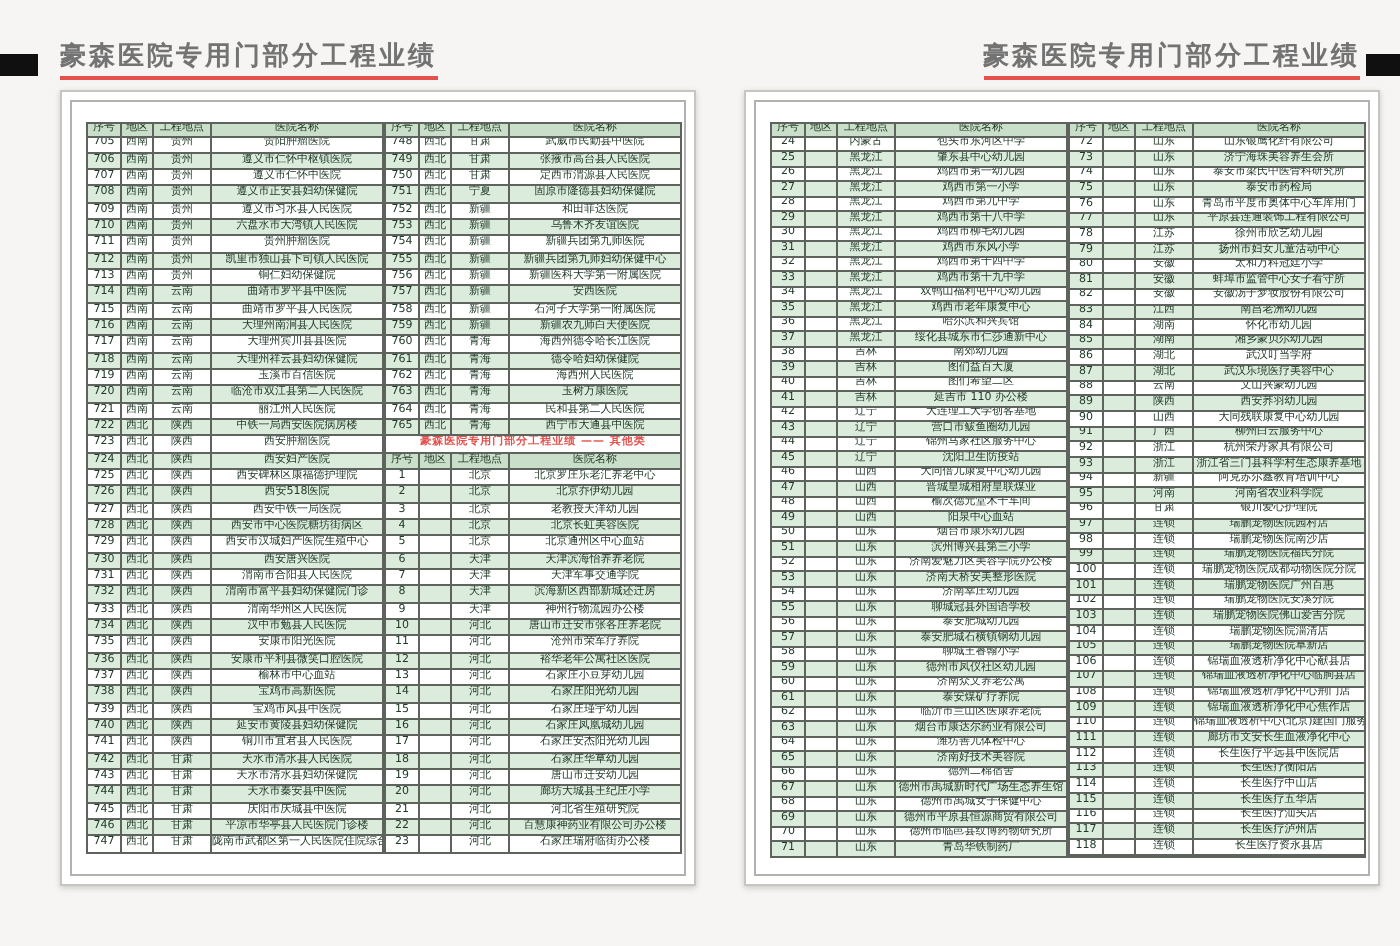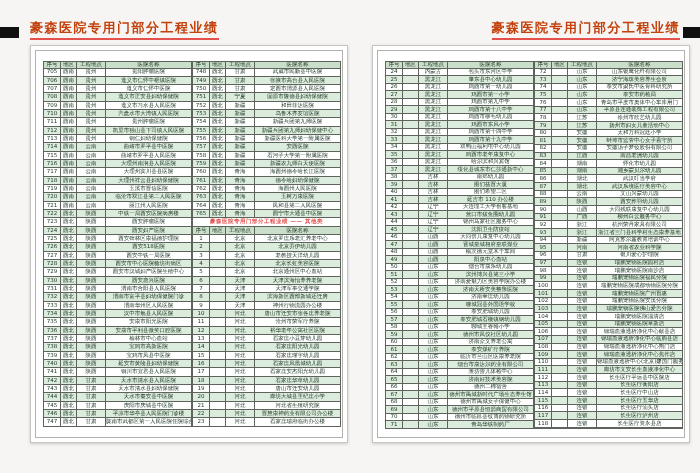--- a/index.html
+++ b/index.html
@@ -1,19 +1,19 @@
 <!DOCTYPE html>
 <html><head>
 <meta charset="utf-8">
 <style>
   html,body{margin:0;padding:0;width:700px;height:473px;background:#f3f2f0;
     font-family:"DejaVu Sans",sans-serif;overflow:hidden;}
   .canvas{position:relative;width:700px;height:473px;background:#f6f5f3;}
   .page-title{position:absolute;top:19px;font-size:13px;font-weight:bold;
-    color:#c2410c;letter-spacing:1.5px;border-bottom:2px solid #e4504c;
+    color:#737373;letter-spacing:1.5px;border-bottom:2px solid #e4504c;
     padding-bottom:1px;white-space:nowrap;}
   .title-left{left:30px;}
   .title-right{left:auto;right:20px;}
   .tab{position:absolute;top:27px;height:11px;background:#101010;}
   .tab-left{left:0;width:19px;}
   .tab-right{right:0;width:17px;}
   .page{position:absolute;top:45px;width:316px;height:396px;background:#ffffff;
     border:1px solid #c6c5c2;box-shadow:0 1px 3px rgba(0,0,0,0.18);}
   .page-l{left:30px;}
   .page-r{left:372px;}

